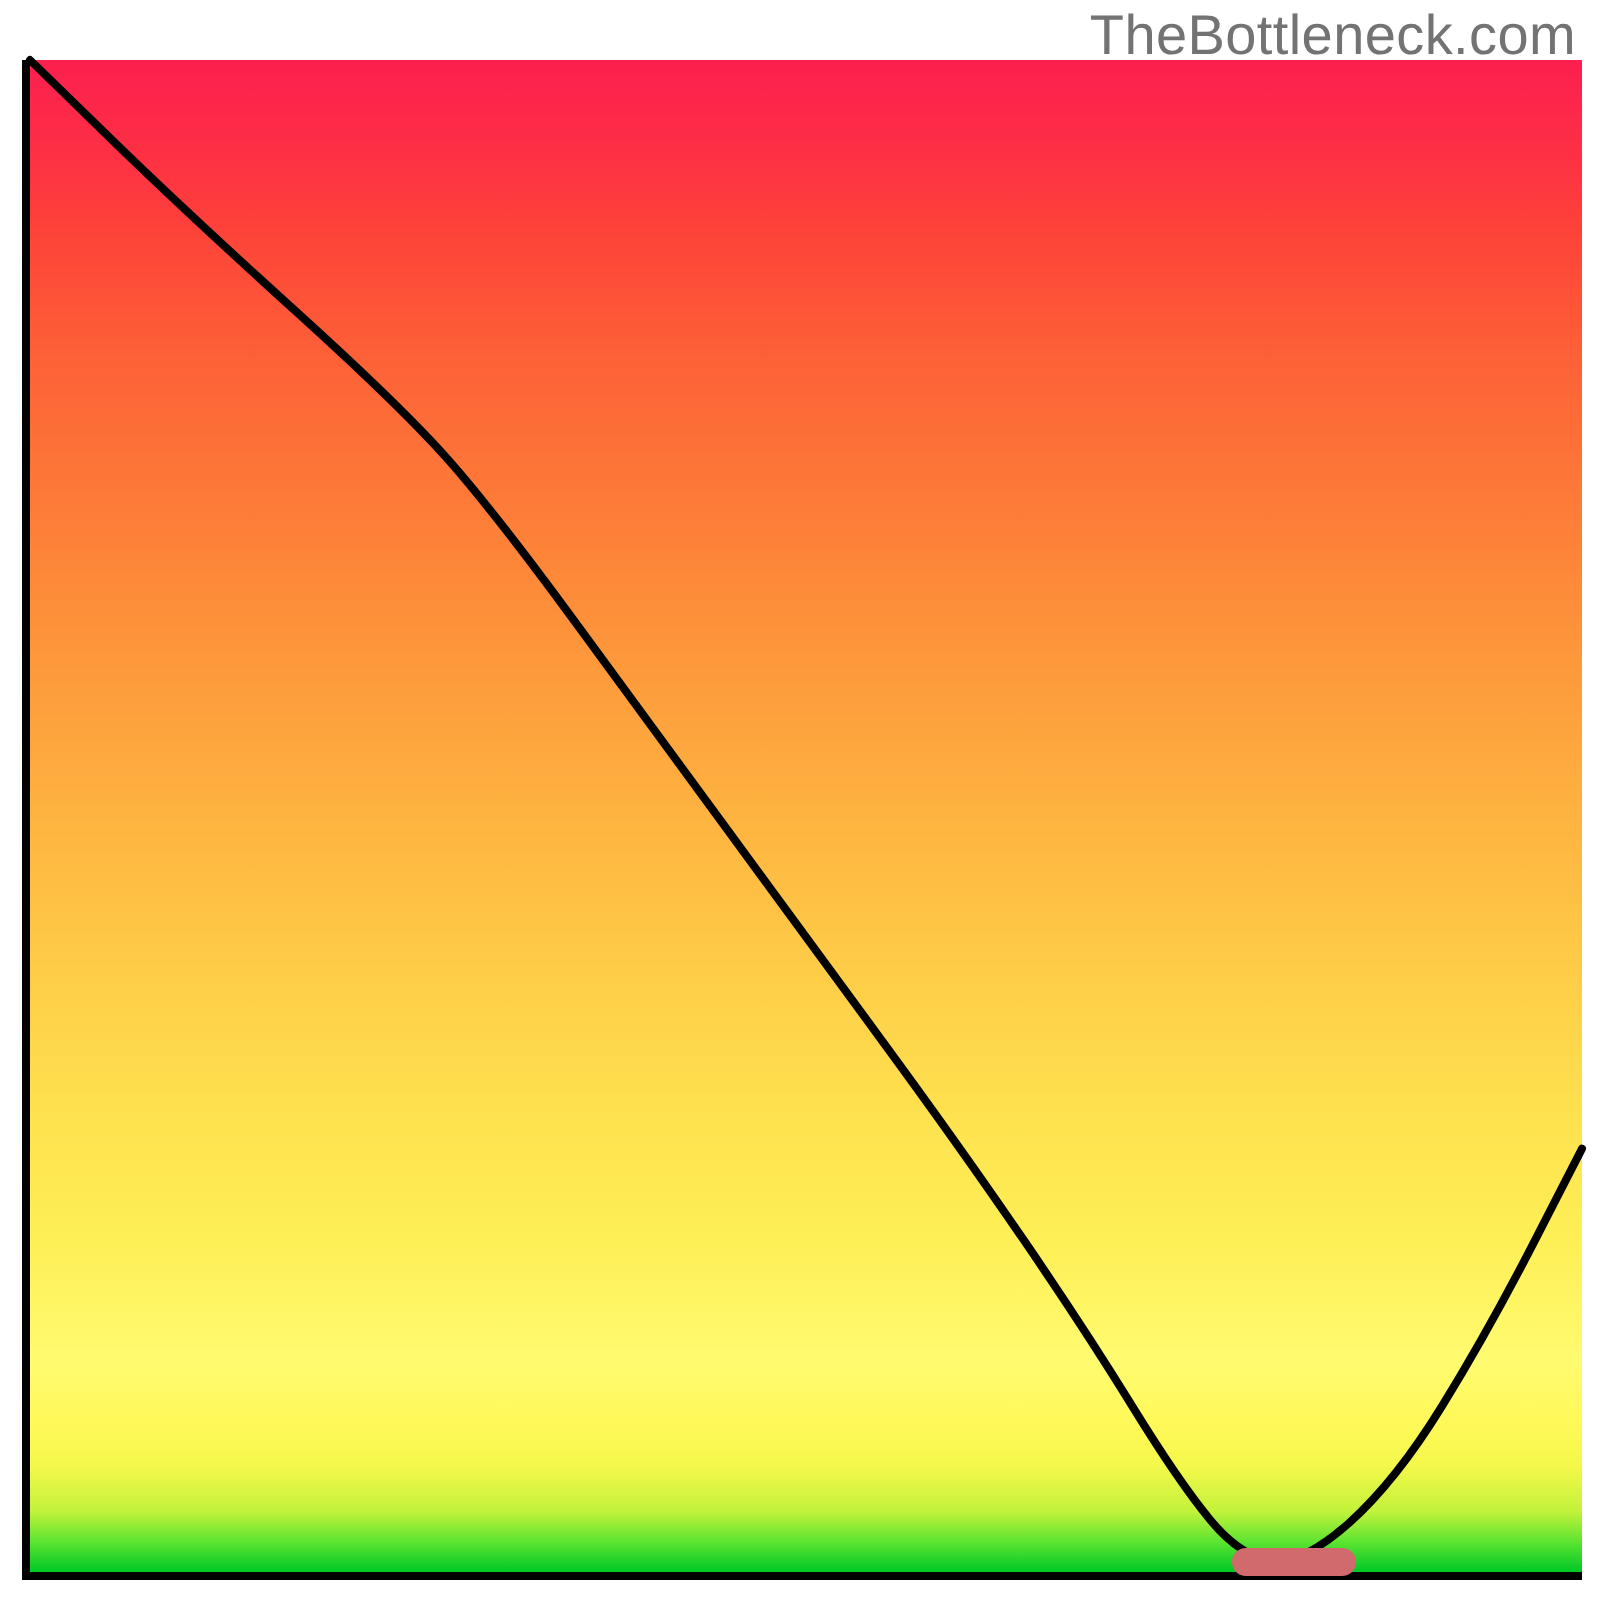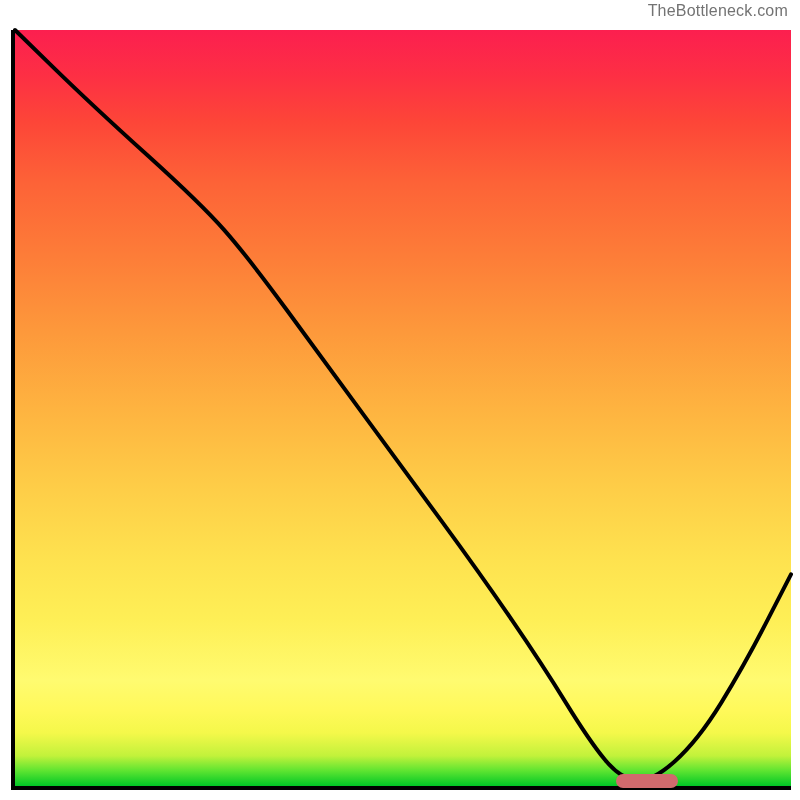--- a/index.html
+++ b/index.html
@@ -14,21 +14,21 @@
   .container {
     position: relative;
     width: 800px;
     height: 800px;
   }
   .watermark {
     position: absolute;
     top: 2px;
     right: 12px;
     color: #737373;
-    font-size: 16px;
+    font-size: 28px;
     font-weight: 500;
     letter-spacing: 0.2px;
     z-index: 10;
     margin-left: 24px;
   }
   .chart-area {
     position: absolute;
     left: 11px;
     top: 30px;
     width: 780px;

